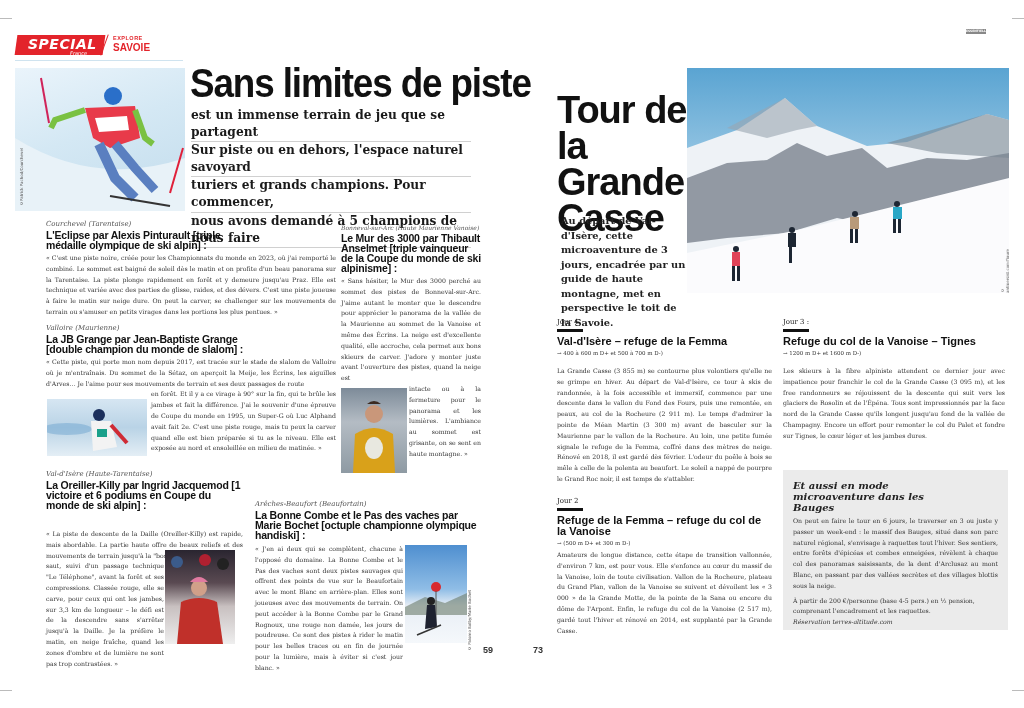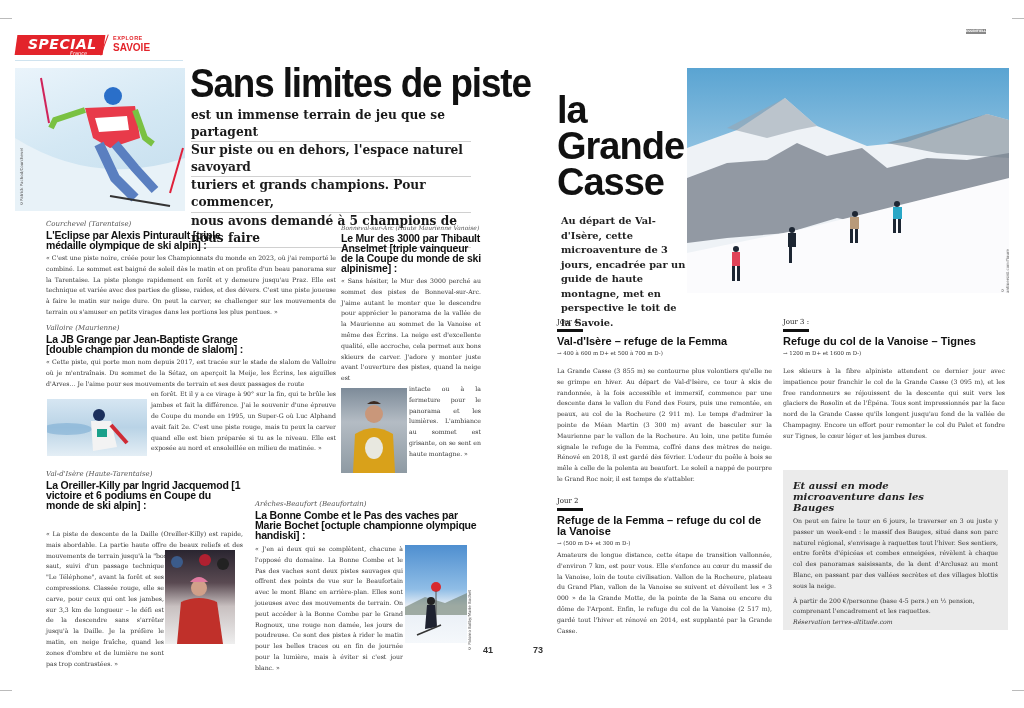--- a/index.html
+++ b/index.html
@@ -140,25 +140,26 @@
     <path d="M0 62 L20 52 L40 58 L62 48 L62 70 L0 70Z" fill="#6b7b6a" opacity="0.6"></path>
     <circle cx="31" cy="42" r="5" fill="#d8292f"></circle>
     <line x1="31" y1="46" x2="31" y2="80" stroke="#555" stroke-width="1"></line>
     <circle cx="26" cy="56" r="4" fill="#222"></circle>
     <path d="M22 60 L30 60 L32 82 L20 84Z" fill="#1e2230"></path>
     <line x1="12" y1="90" x2="36" y2="80" stroke="#333" stroke-width="1.5"></line>
   </svg>
 </div>
 <div class="abs credit" style="left:467px;top:590px;color:#444">© Palomo Bolby/Marie Bochet</div>
 
-<div class="abs pagenum" style="left:483px;top:645px">41</div>
+<div class="abs pagenum" style="left:483px;top:645px">59</div>
 
 <div class="abs" style="left:966px;top:29px;width:20px;height:5px;background:#888;font:bold 3px 'DejaVu Sans',sans-serif;color:#fff;text-align:center;line-height:5px">ESSENTIELLE</div>
 
 <div class="abs title-right">
+  <div>Tour de</div>
   <div>la Grande</div>
   <div>Casse</div>
 </div>
 <div class="abs lead-right">Au départ de Val-d'Isère, cette microaventure de 3 jours, encadrée par un guide de haute montagne, met en perspective le toit de la Savoie.</div>
 
 <div class="photo" style="left:687px;top:68px;width:322px;height:225px;background:linear-gradient(180deg,#5aa4d2 0%,#8cc0e0 35%,#cfe2ee 55%)">
   <svg width="322" height="225" viewBox="0 0 322 225">
     <path d="M0 80 L50 62 L98 30 L130 58 L180 78 L220 74 L300 46 L322 52 L322 225 L0 225Z" fill="#eef2f6"></path>
     <path d="M0 110 L40 95 L80 92 L110 75 L140 88 L175 80 L200 100 L240 90 L280 92 L322 85 L322 140 L260 150 L200 160 L150 150 L100 165 L40 170 L0 175Z" fill="#6b7480" opacity="0.7"></path>
     <path d="M40 60 L98 30 L130 58 L110 62 L80 70Z" fill="#9aa5b0" opacity="0.6"></path>

